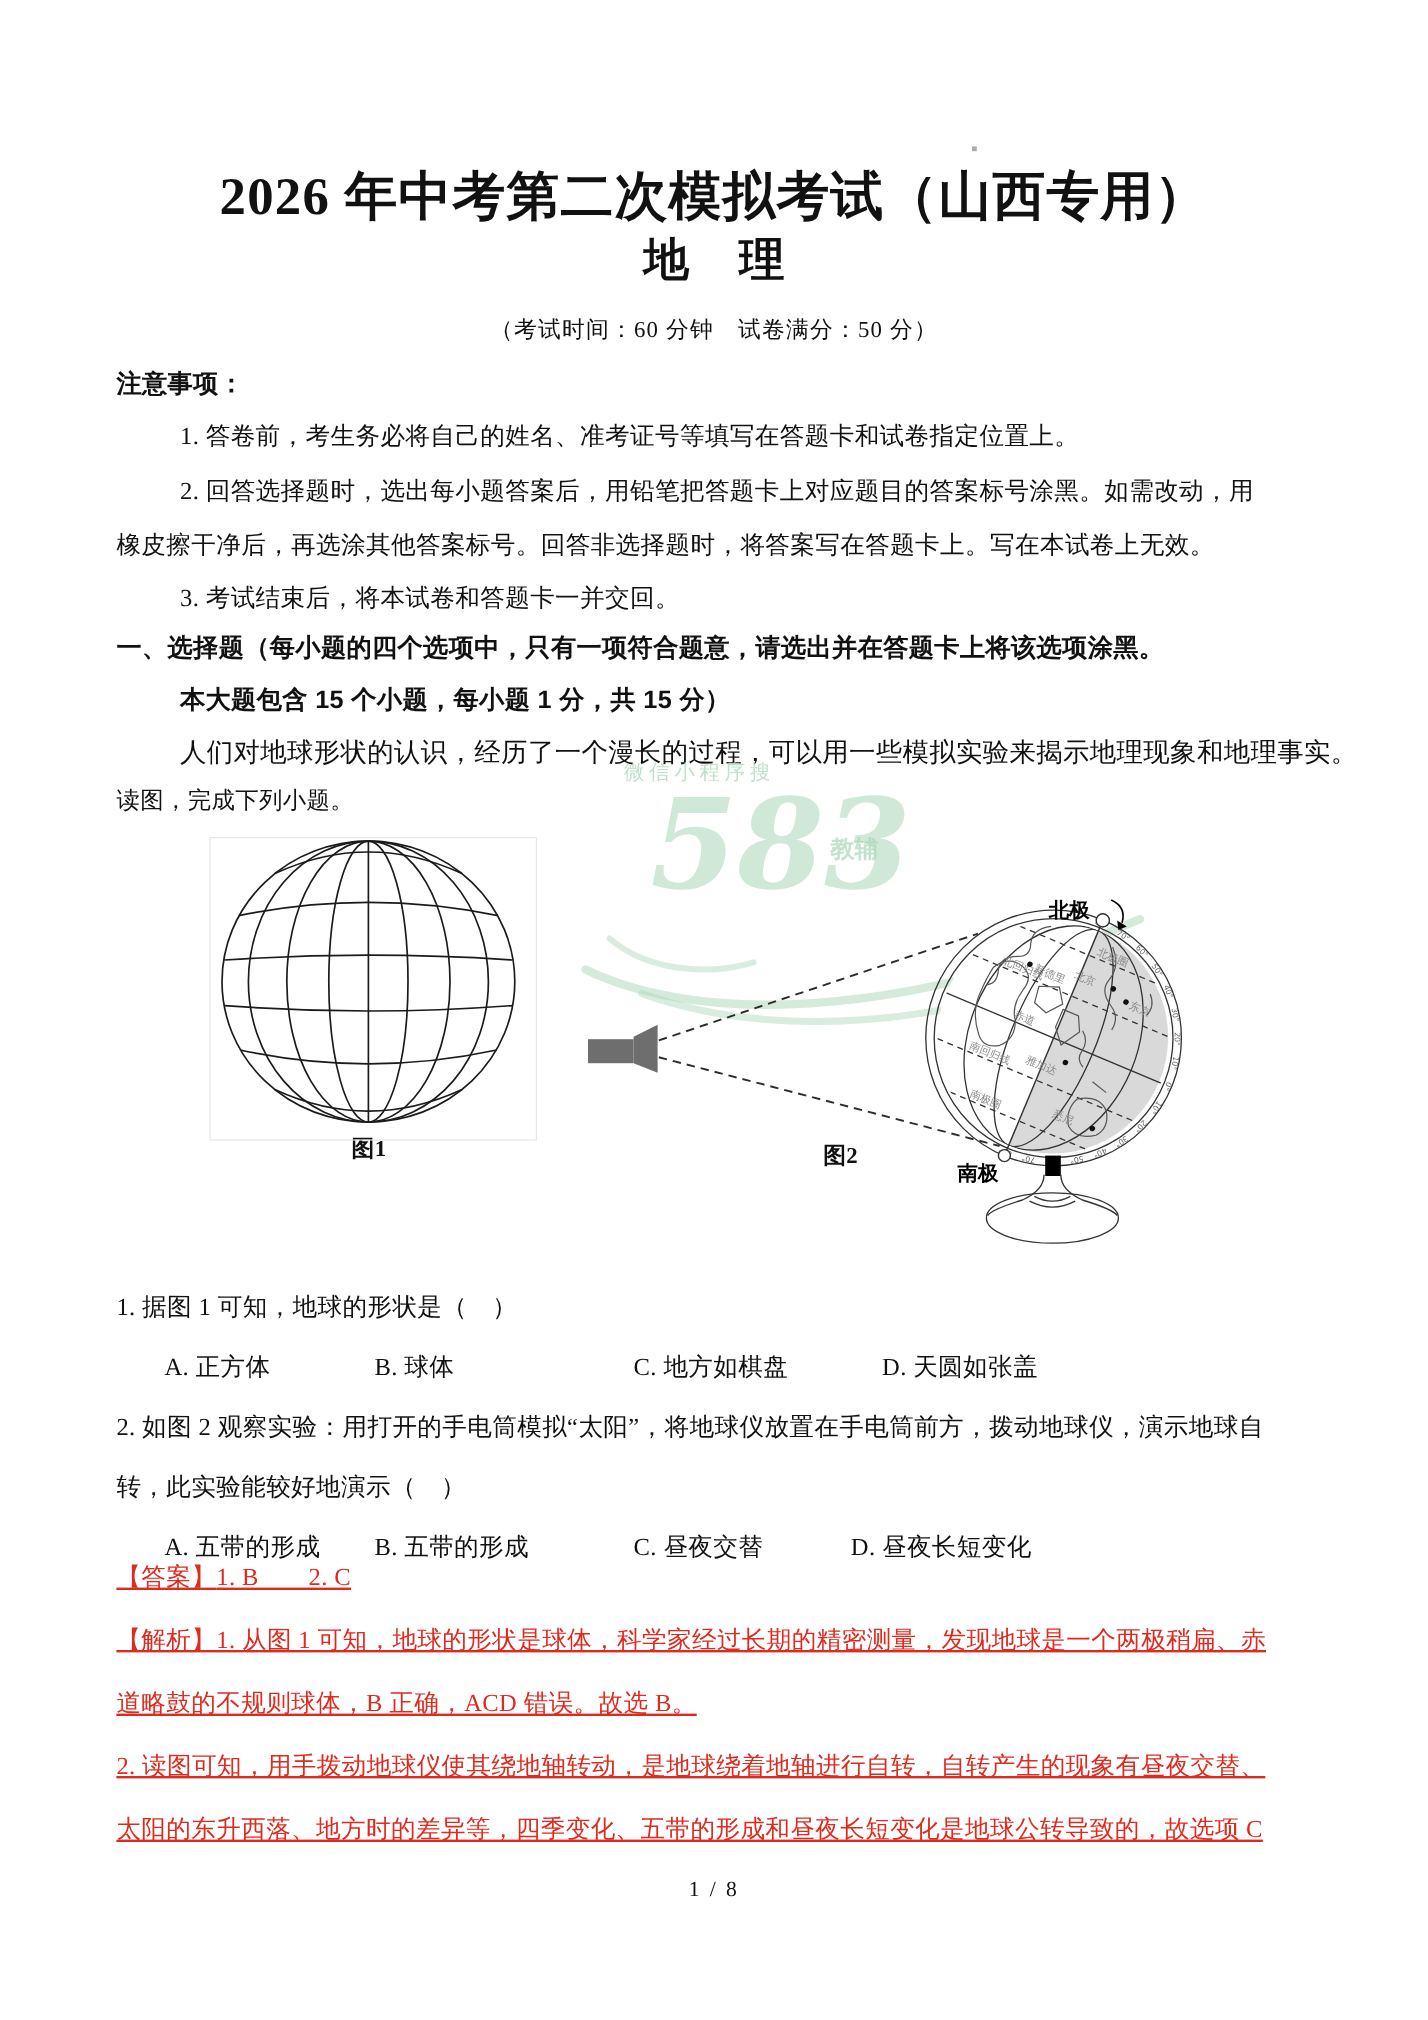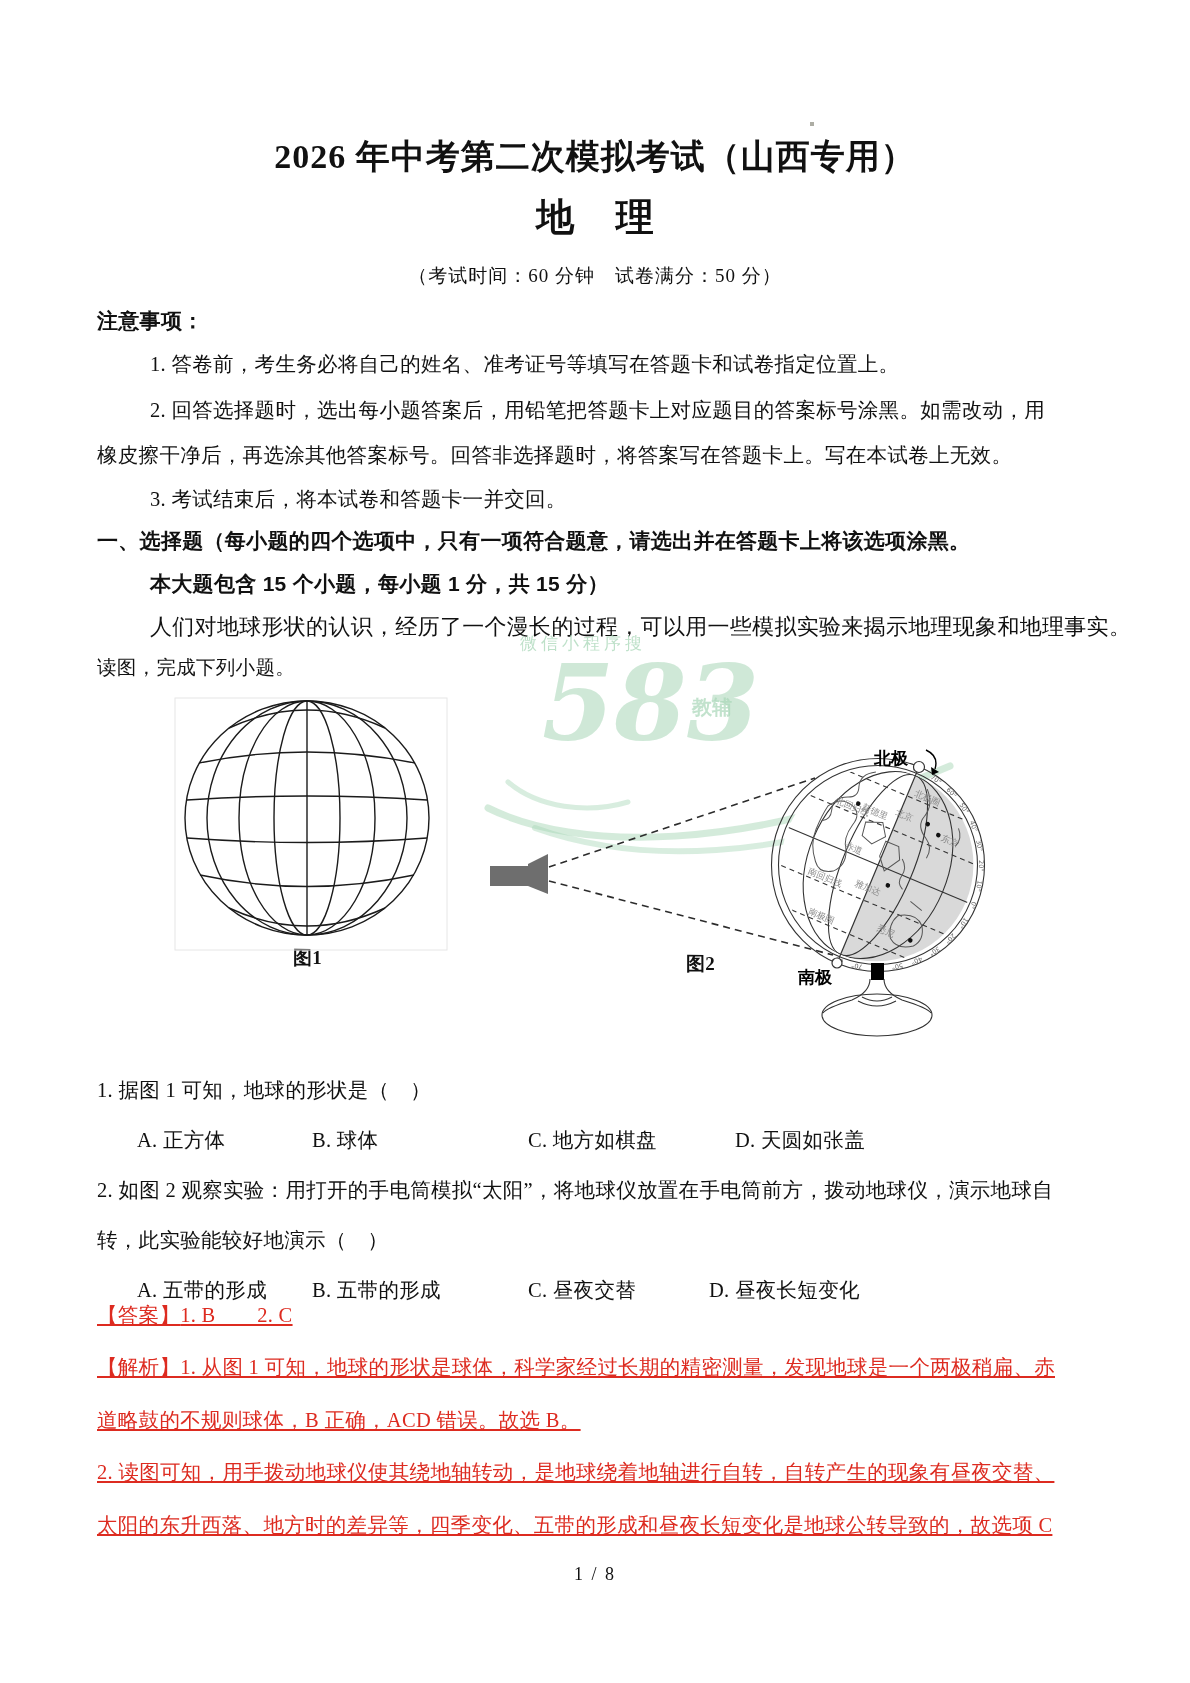--- a/index.html
+++ b/index.html
@@ -1,20 +1,20 @@
 <!DOCTYPE html>
 <html><head>
 <meta charset="utf-8">
 <style>
   html,body{margin:0;padding:0;background:#fff;}
   .page{position:relative;width:1190px;height:1683px;background:#ffffff;overflow:hidden;
         font-family:"Liberation Serif","DejaVu Serif",serif;color:#111;}
   .ln{position:absolute;white-space:nowrap;font-size:20.5px;line-height:1.25;letter-spacing:0.3px;}
   .center{left:0;right:0;text-align:center;}
-  .title{font-size:34px;font-weight:bold;letter-spacing:1px;}
+  .title{font-size:44px;font-weight:bold;letter-spacing:1px;}
   .subject{font-size:38px;font-weight:bold;letter-spacing:16px;}
   .meta{font-size:19px;letter-spacing:1px;}
   .bold-sans{font-family:"Liberation Sans","DejaVu Sans",sans-serif;font-weight:bold;font-size:21px;}
   .red{color:#dd2b20;text-decoration:underline;}
   .caption{font-size:19px;font-weight:bold;}
   .footer{font-size:18px;letter-spacing:2px;}
   .dot-artifact{position:absolute;width:4px;height:4px;background:#8a8a7e;opacity:.7;}
   
   .watermark{position:absolute;left:480px;top:628px;width:490px;height:230px;z-index:1;
              color:#a9d7b8;pointer-events:none;}

